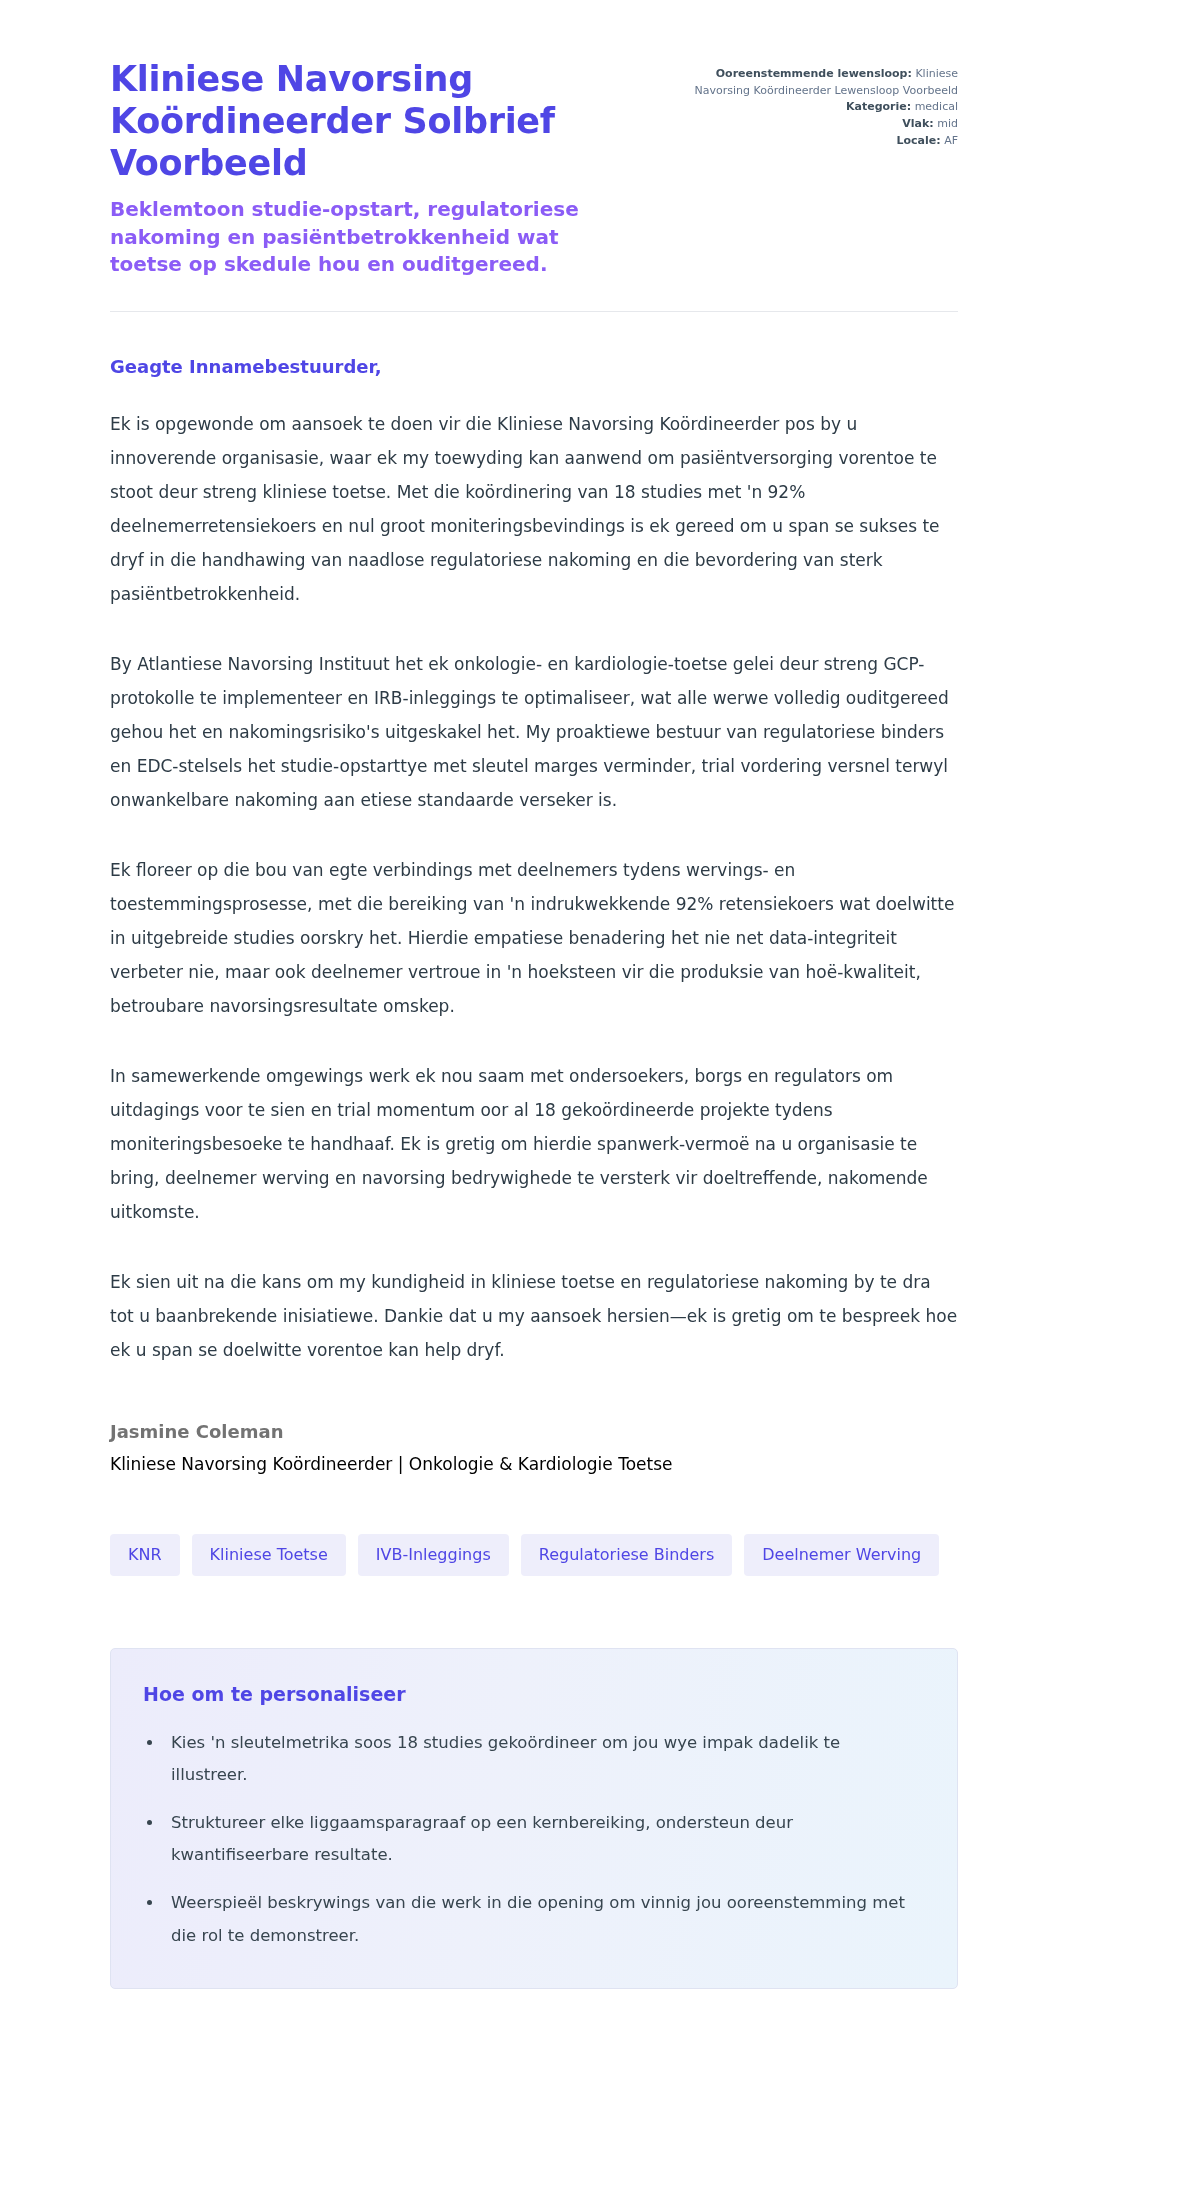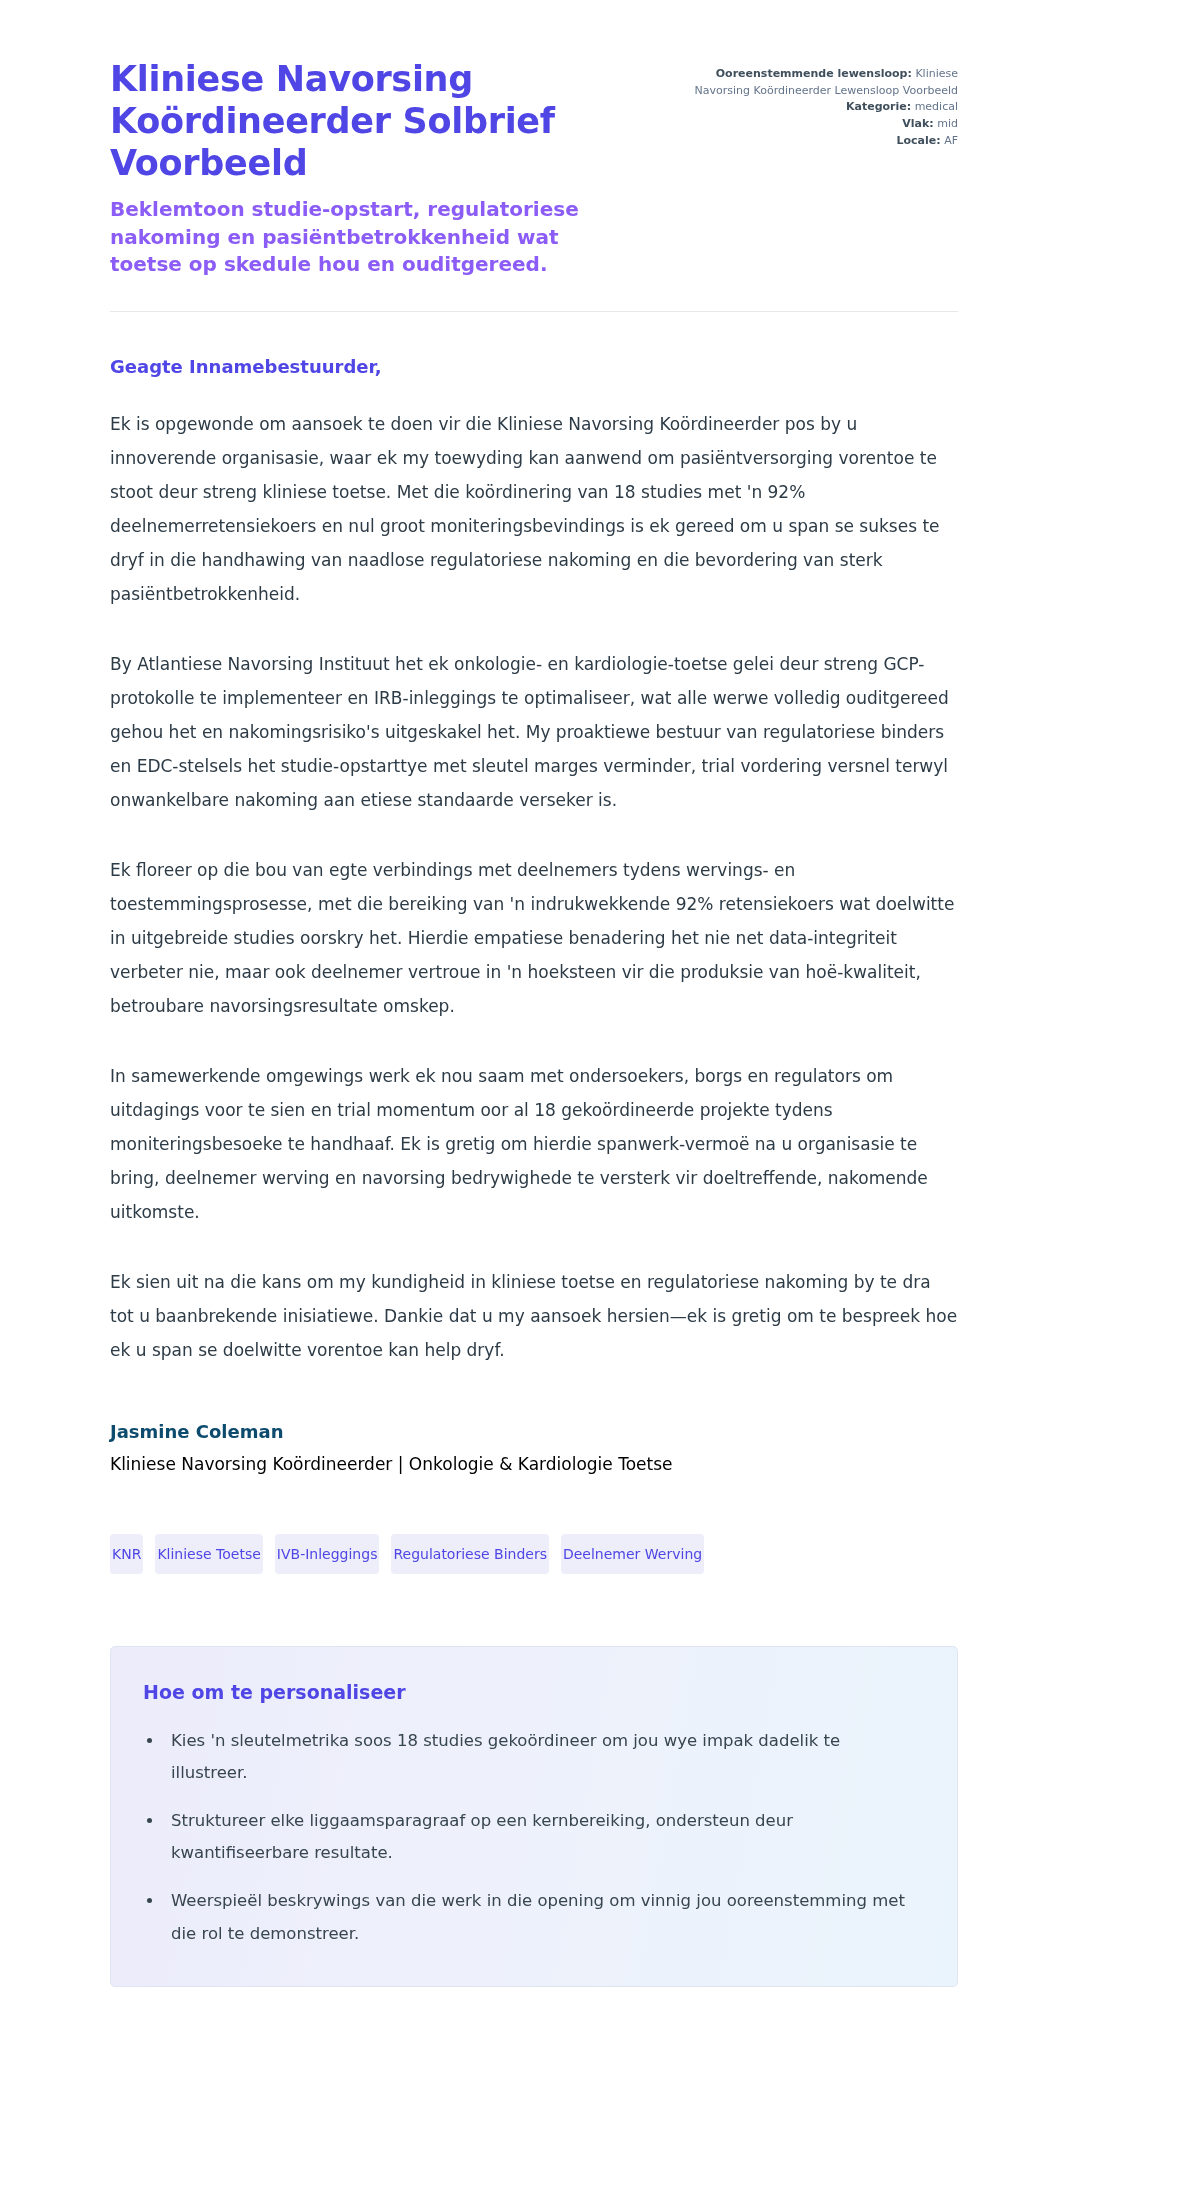--- a/index.html
+++ b/index.html
@@ -86,42 +86,42 @@
     color: #2d3b46;
     margin: 0 0 36px 0;
     text-align: left;
   }
 
   
   .signature { margin-top: 54px; }
   .sign-name {
     font-size: 18px;
     font-weight: 700;
-    color: #0c4a6e;
+    color: #737373;
     margin: 0 0 12px 0;
   }
   .sign-role {
     font-size: 17px;
     color: #000000;
     margin: 0;
   }
 
   
   .tags {
     display: flex;
     flex-wrap: wrap;
     gap: 12px;
     margin-top: 60px;
   }
   .tag {
     background: #eeeefb;
     color: #4f46e5;
-    font-size: 14px;
+    font-size: 16px;
     line-height: 1;
-    padding: 13px 2px;
+    padding: 13px 18px;
     border-radius: 4px;
     white-space: nowrap;
   }
 
   
   .callout {
     margin-top: 72px;
     margin-bottom: 60px;
     background: linear-gradient(100deg, #ececfb 0%, #eef1fb 45%, #eaf4fc 100%);
     border: 1px solid #dfe3f2;

